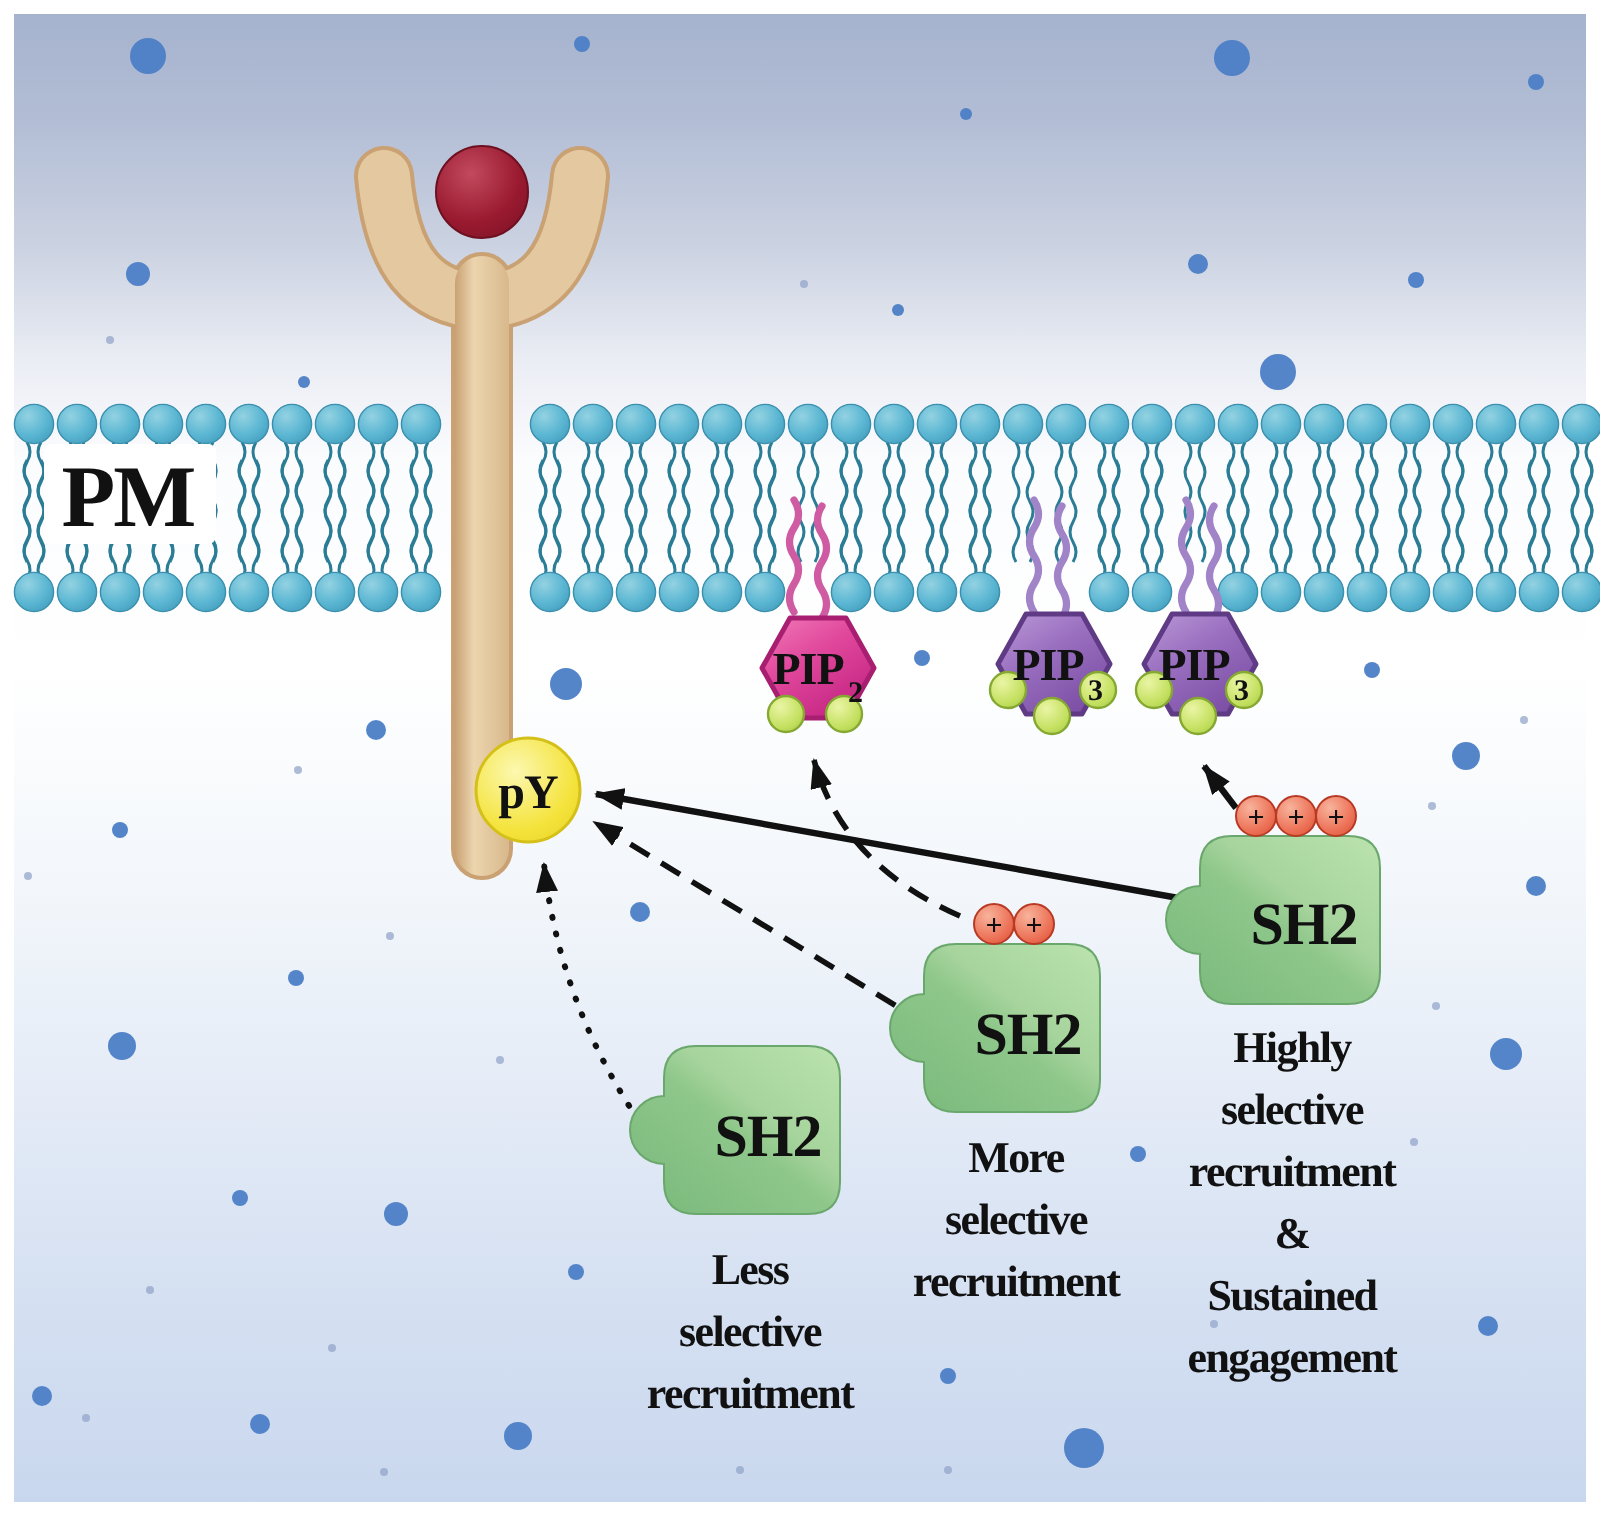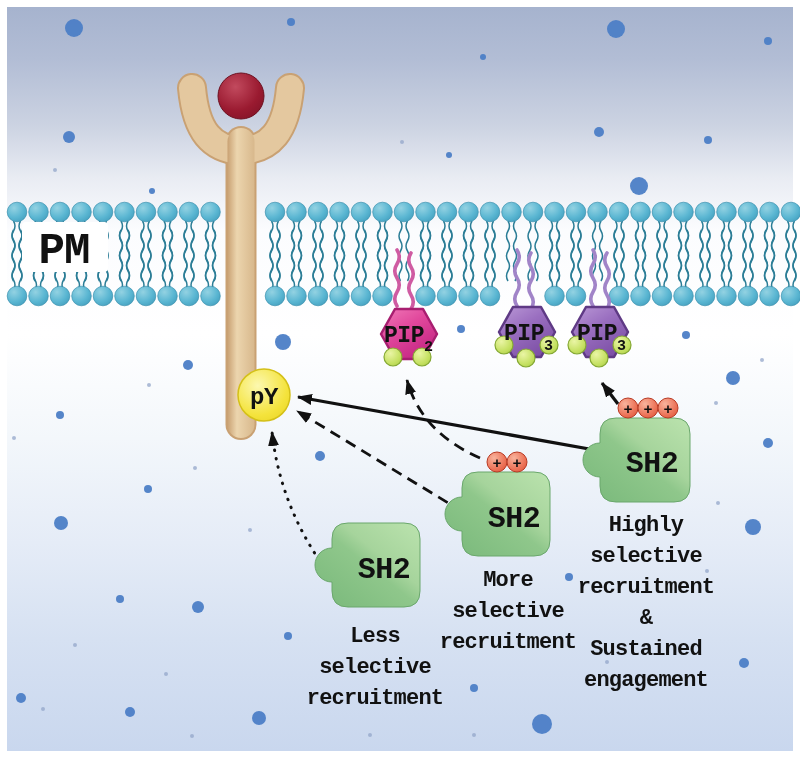--- a/index.html
+++ b/index.html
@@ -1,18 +1,18 @@
 <!DOCTYPE html>
 <html><head>
 <meta charset="utf-8">
 <style>
   html,body{margin:0;padding:0;background:#fff;}
   .frame{
     position:relative;width:800px;height:758px;background:#fff;overflow:hidden;
-    font-family:Liberation Mono, monospace;
+    font-family:Liberation Serif, serif;
   }
   .canvas{
     position:absolute;left:7px;top:7px;width:786px;height:744px;
     background:linear-gradient(180deg,
       #a6b3ce 0%, #b2bdd5 7%, #ccd3e2 16%, #e9ecf3 23%,
       #fbfcfe 30%, #ffffff 44%, #f3f7fb 58%, #e5ecf7 72%,
       #d6e1f2 85%, #c9d7ee 100%);
   }
   svg.layer{position:absolute;left:0;top:0;}
   text{fill:#111;}

